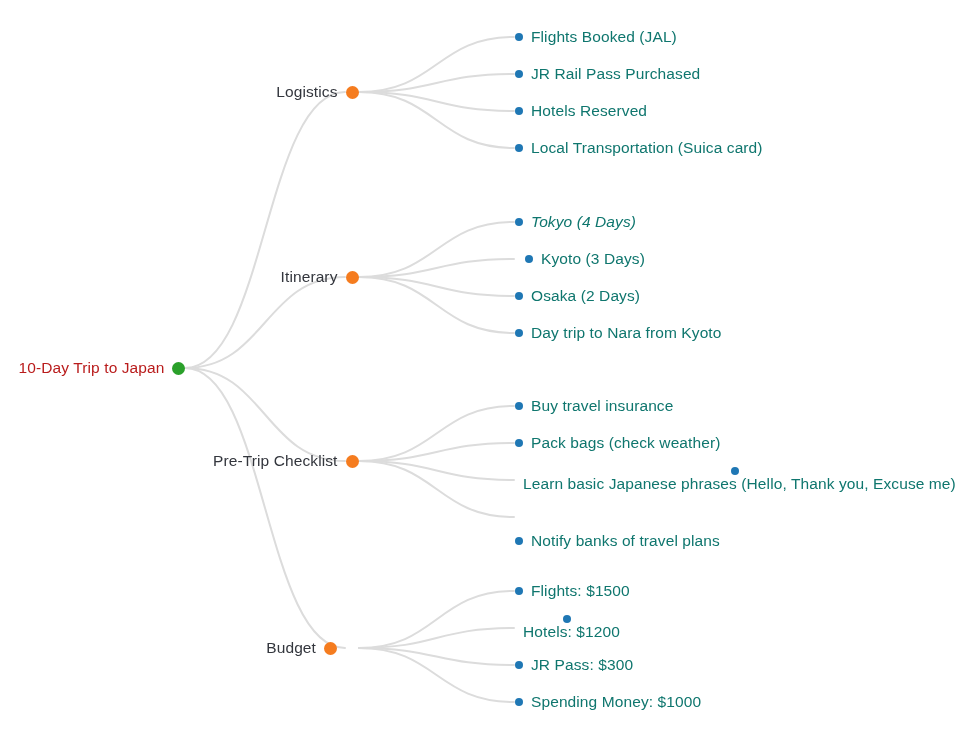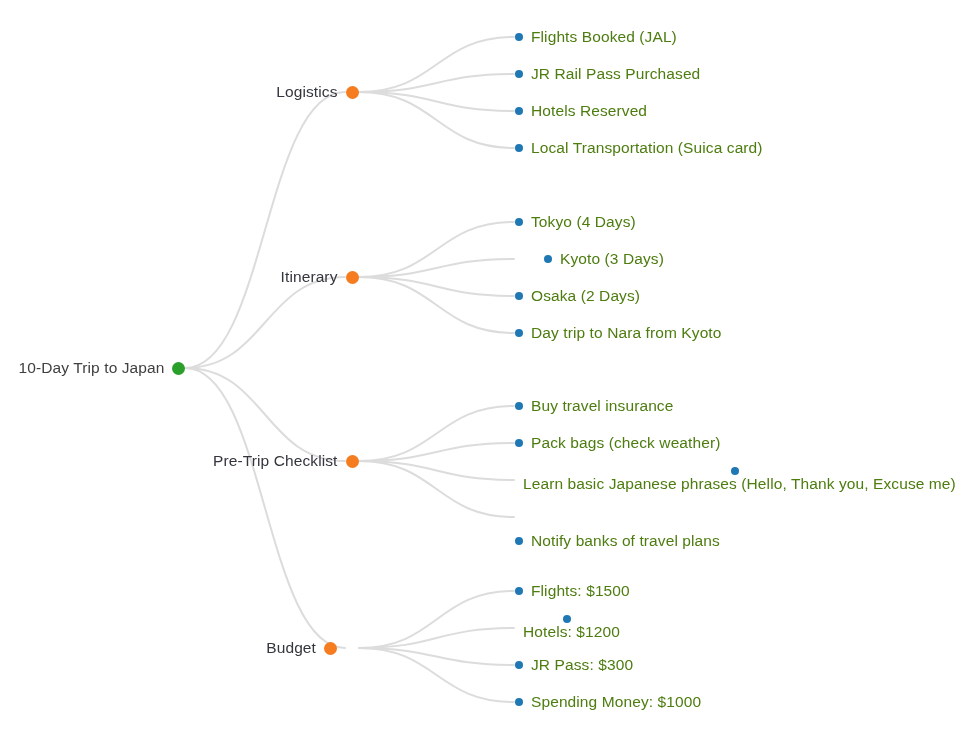--- a/index.html
+++ b/index.html
@@ -33,21 +33,21 @@
     align-items: center;
     white-space: nowrap;
   }
   
   .node-root {
     transform: translateY(-50%);
     flex-direction: row;
   }
   .node-root .label {
     font-size: 15.5px;
-    color: #404040;
+    color: #b91c1c;
     letter-spacing: 0.1px;
     margin-right: 7px;
     text-align: right;
   }
   .dot-root {
     width: 13px;
     height: 13px;
     border-radius: 50%;
     background: #2aa02a;
     flex: 0 0 auto;
@@ -79,21 +79,21 @@
   }
   .dot-leaf {
     width: 8px;
     height: 8px;
     border-radius: 50%;
     background: #1f77b4;
     flex: 0 0 auto;
   }
   .node-leaf .label {
     font-size: 15.5px;
-    color: #4d7c0f;
+    color: #0f766e;
     letter-spacing: 0.1px;
     margin-left: 8px;
   }
 </style>
 </head>
 <body>
 
 <div id="mindmap-root">
   <svg class="edges" width="973" height="740" viewBox="0 0 973 740" xmlns="http://www.w3.org/2000/svg">
     <g id="edge-layer" fill="none" stroke-linecap="round">
@@ -141,25 +141,25 @@
         <span class="label">Hotels Reserved</span>
       </div>
       <div class="node node-leaf" style="left: 515px; top: 148px;">
         <span class="dot-leaf"></span>
         <span class="label">Local Transportation (Suica card)</span>
       </div>
       <div class="node node-branch" style="right: 614.5px; top: 277px;">
         <span class="label">Itinerary</span>
         <span class="dot-branch"></span>
       </div>
-      <div class="node node-leaf" style="left: 515px; top: 222px;">
+      <div class="node node-leaf" style="left: 515px; top: 222px; font-style: italic;">
         <span class="dot-leaf"></span>
         <span class="label">Tokyo (4 Days)</span>
       </div>
-      <div class="node node-leaf" style="left: 544px; top: 259px;">
+      <div class="node node-leaf" style="left: 525px; top: 259px;">
         <span class="dot-leaf"></span>
         <span class="label">Kyoto (3 Days)</span>
       </div>
       <div class="node node-leaf" style="left: 515px; top: 296px;">
         <span class="dot-leaf"></span>
         <span class="label">Osaka (2 Days)</span>
       </div>
       <div class="node node-leaf" style="left: 515px; top: 333px;">
         <span class="dot-leaf"></span>
         <span class="label">Day trip to Nara from Kyoto</span>

